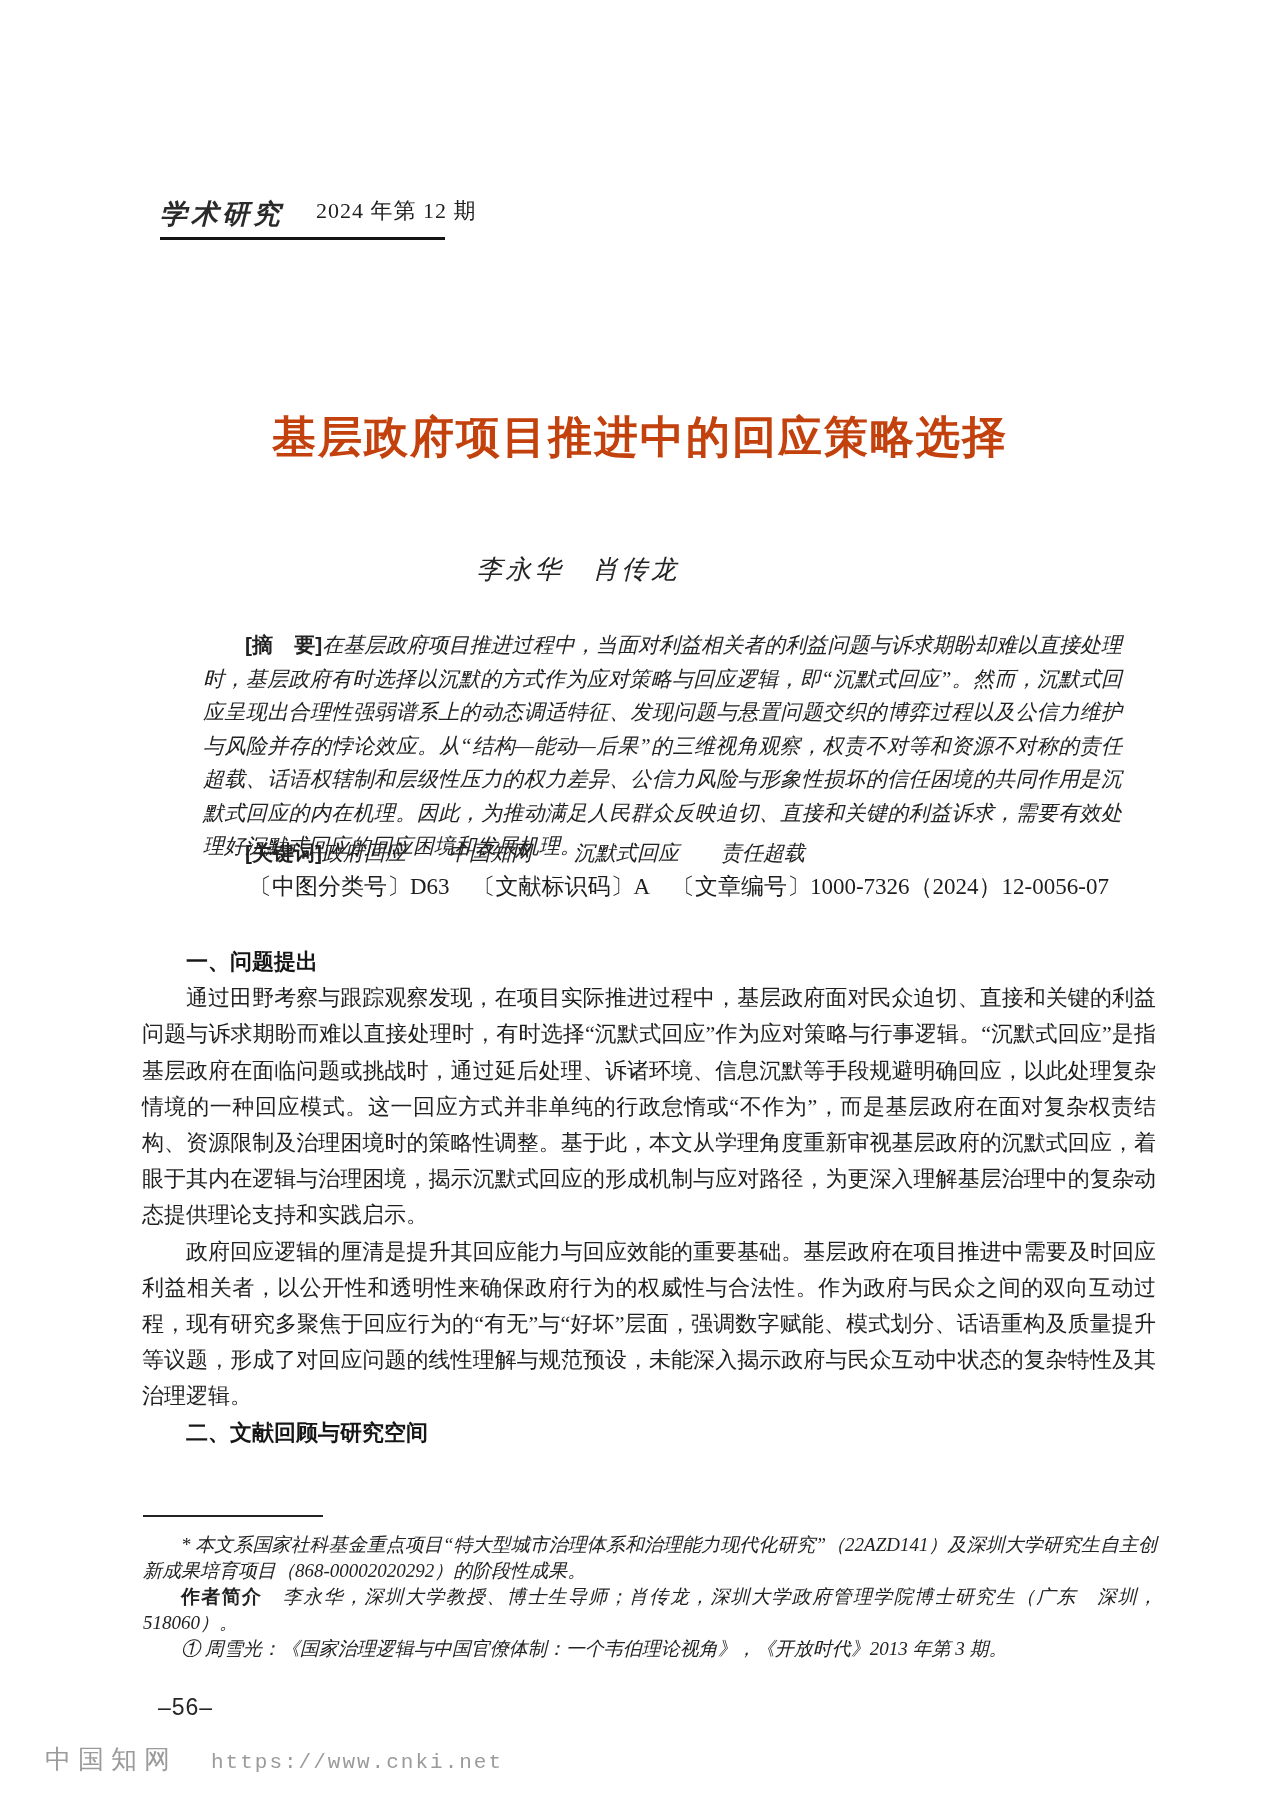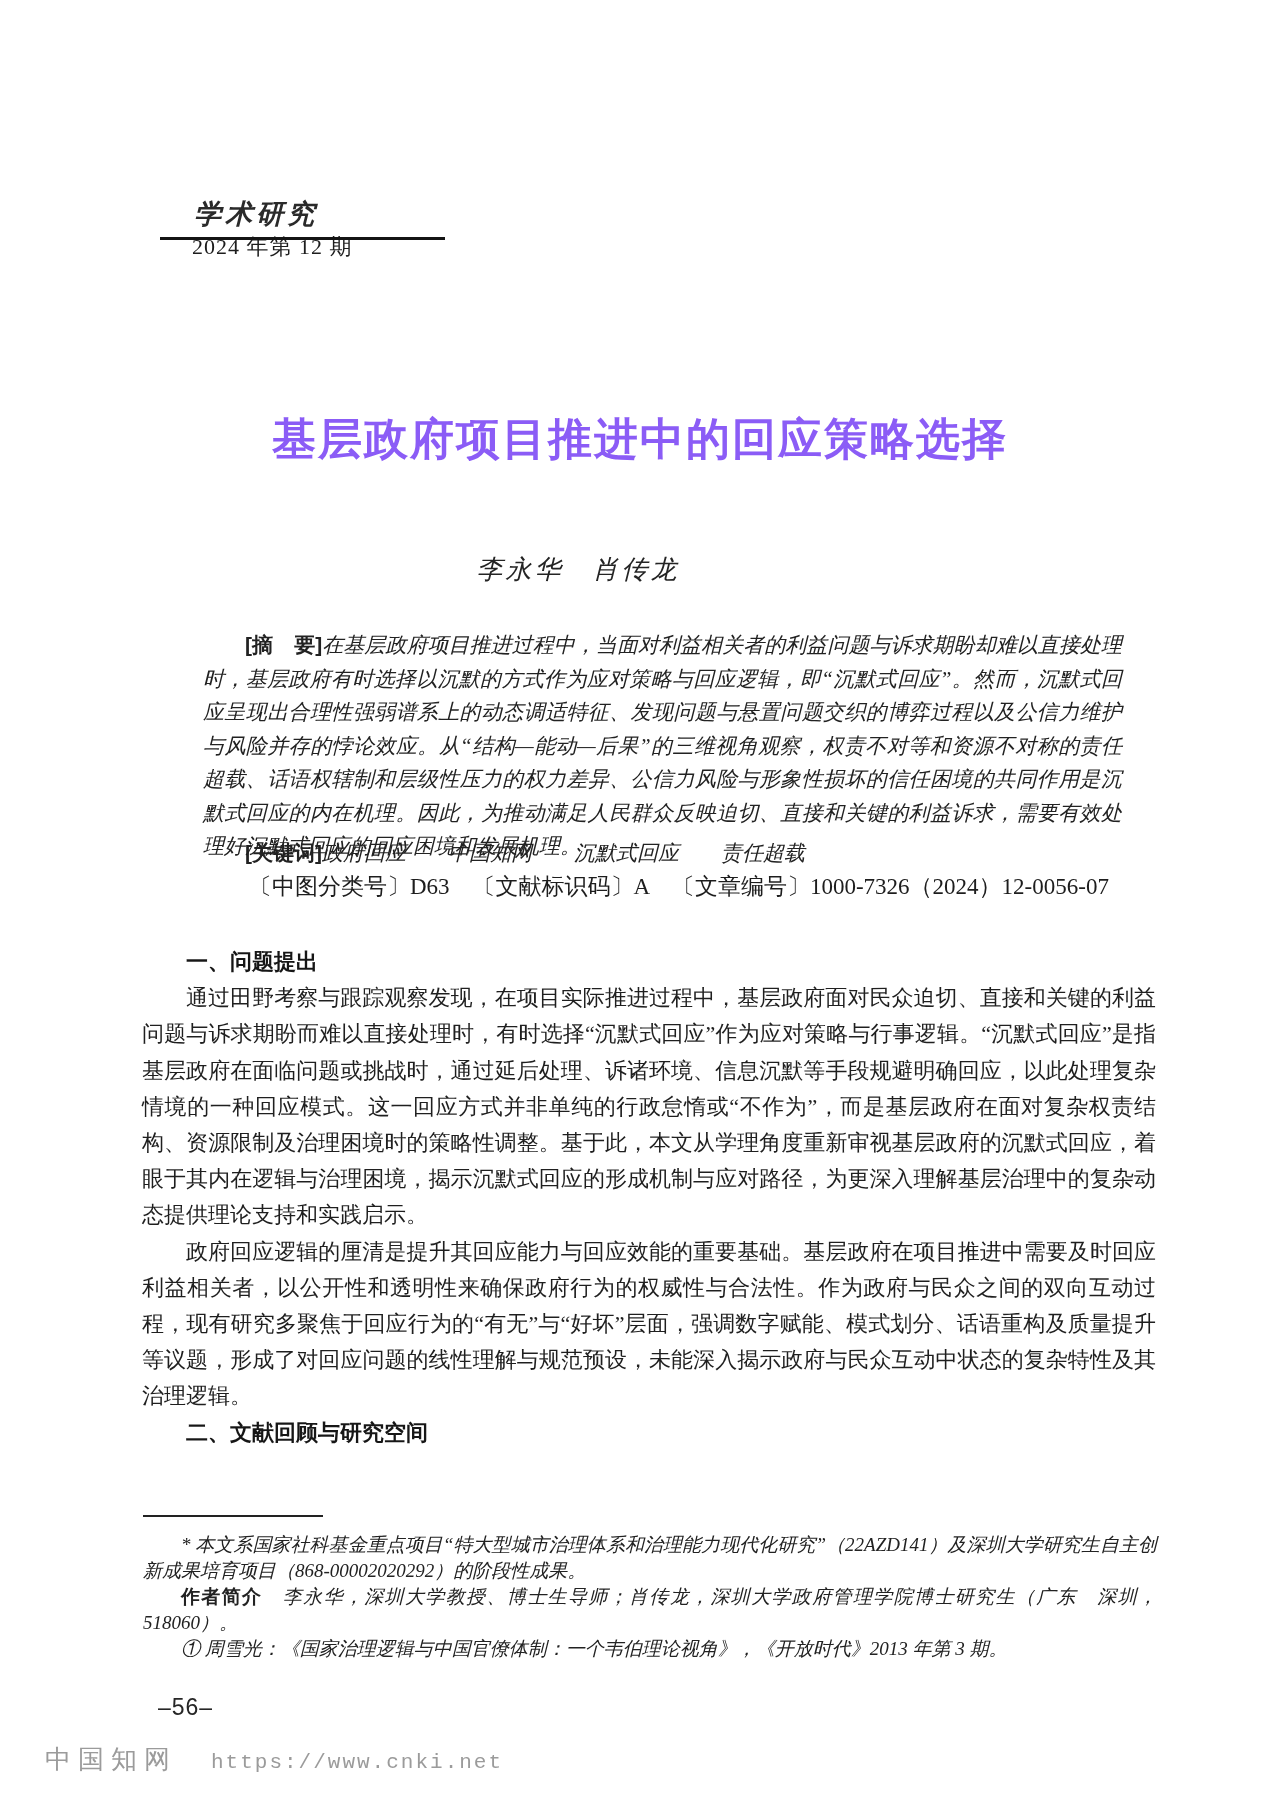--- a/index.html
+++ b/index.html
@@ -5,34 +5,34 @@
   html,body{margin:0;padding:0;background:#ffffff;}
   .sheet{
     position:relative;
     width:1280px;height:1810px;
     background:#ffffff;
     overflow:hidden;
     font-family:"Liberation Serif", serif;
     color:#1f1f1f;
   }
   
-  .jheader{position:absolute;left:160px;top:196px;display:flex;align-items:center;flex-direction:column;}
+  .jheader{position:absolute;left:160px;top:196px;display:flex;align-items:flex-start;}
   .jlogo{
     font-family:"Liberation Serif", serif;
     font-style:italic;font-weight:700;
     font-size:27px;letter-spacing:4px;color:#2a2a2a;
   }
   .jissue{font-size:22px;margin-left:32px;color:#1d1d1d;letter-spacing:1px;}
   .jrule{position:absolute;left:160px;top:237px;width:285px;height:3px;background:#141414;}
   
   .title-block{position:absolute;left:0;top:405px;width:1280px;text-align:center;}
   .title-line{
     font-size:44px;line-height:70px;font-weight:700;
-    letter-spacing:2px;color:#8b5cf6;
-    font-family:Liberation Serif, serif;
+    letter-spacing:2px;color:#c2410c;
+    font-family:Liberation Mono, monospace;
   }
   .title-asterisk{font-size:26px;vertical-align:14px;font-weight:400;}
   
   .authors{
     position:absolute;left:0;top:552px;width:1156px;text-align:center;
     font-size:26px;letter-spacing:3px;color:#242424;
     font-style:italic;
   }
   
   .abs-block{position:absolute;left:203px;top:628px;width:919px;}

